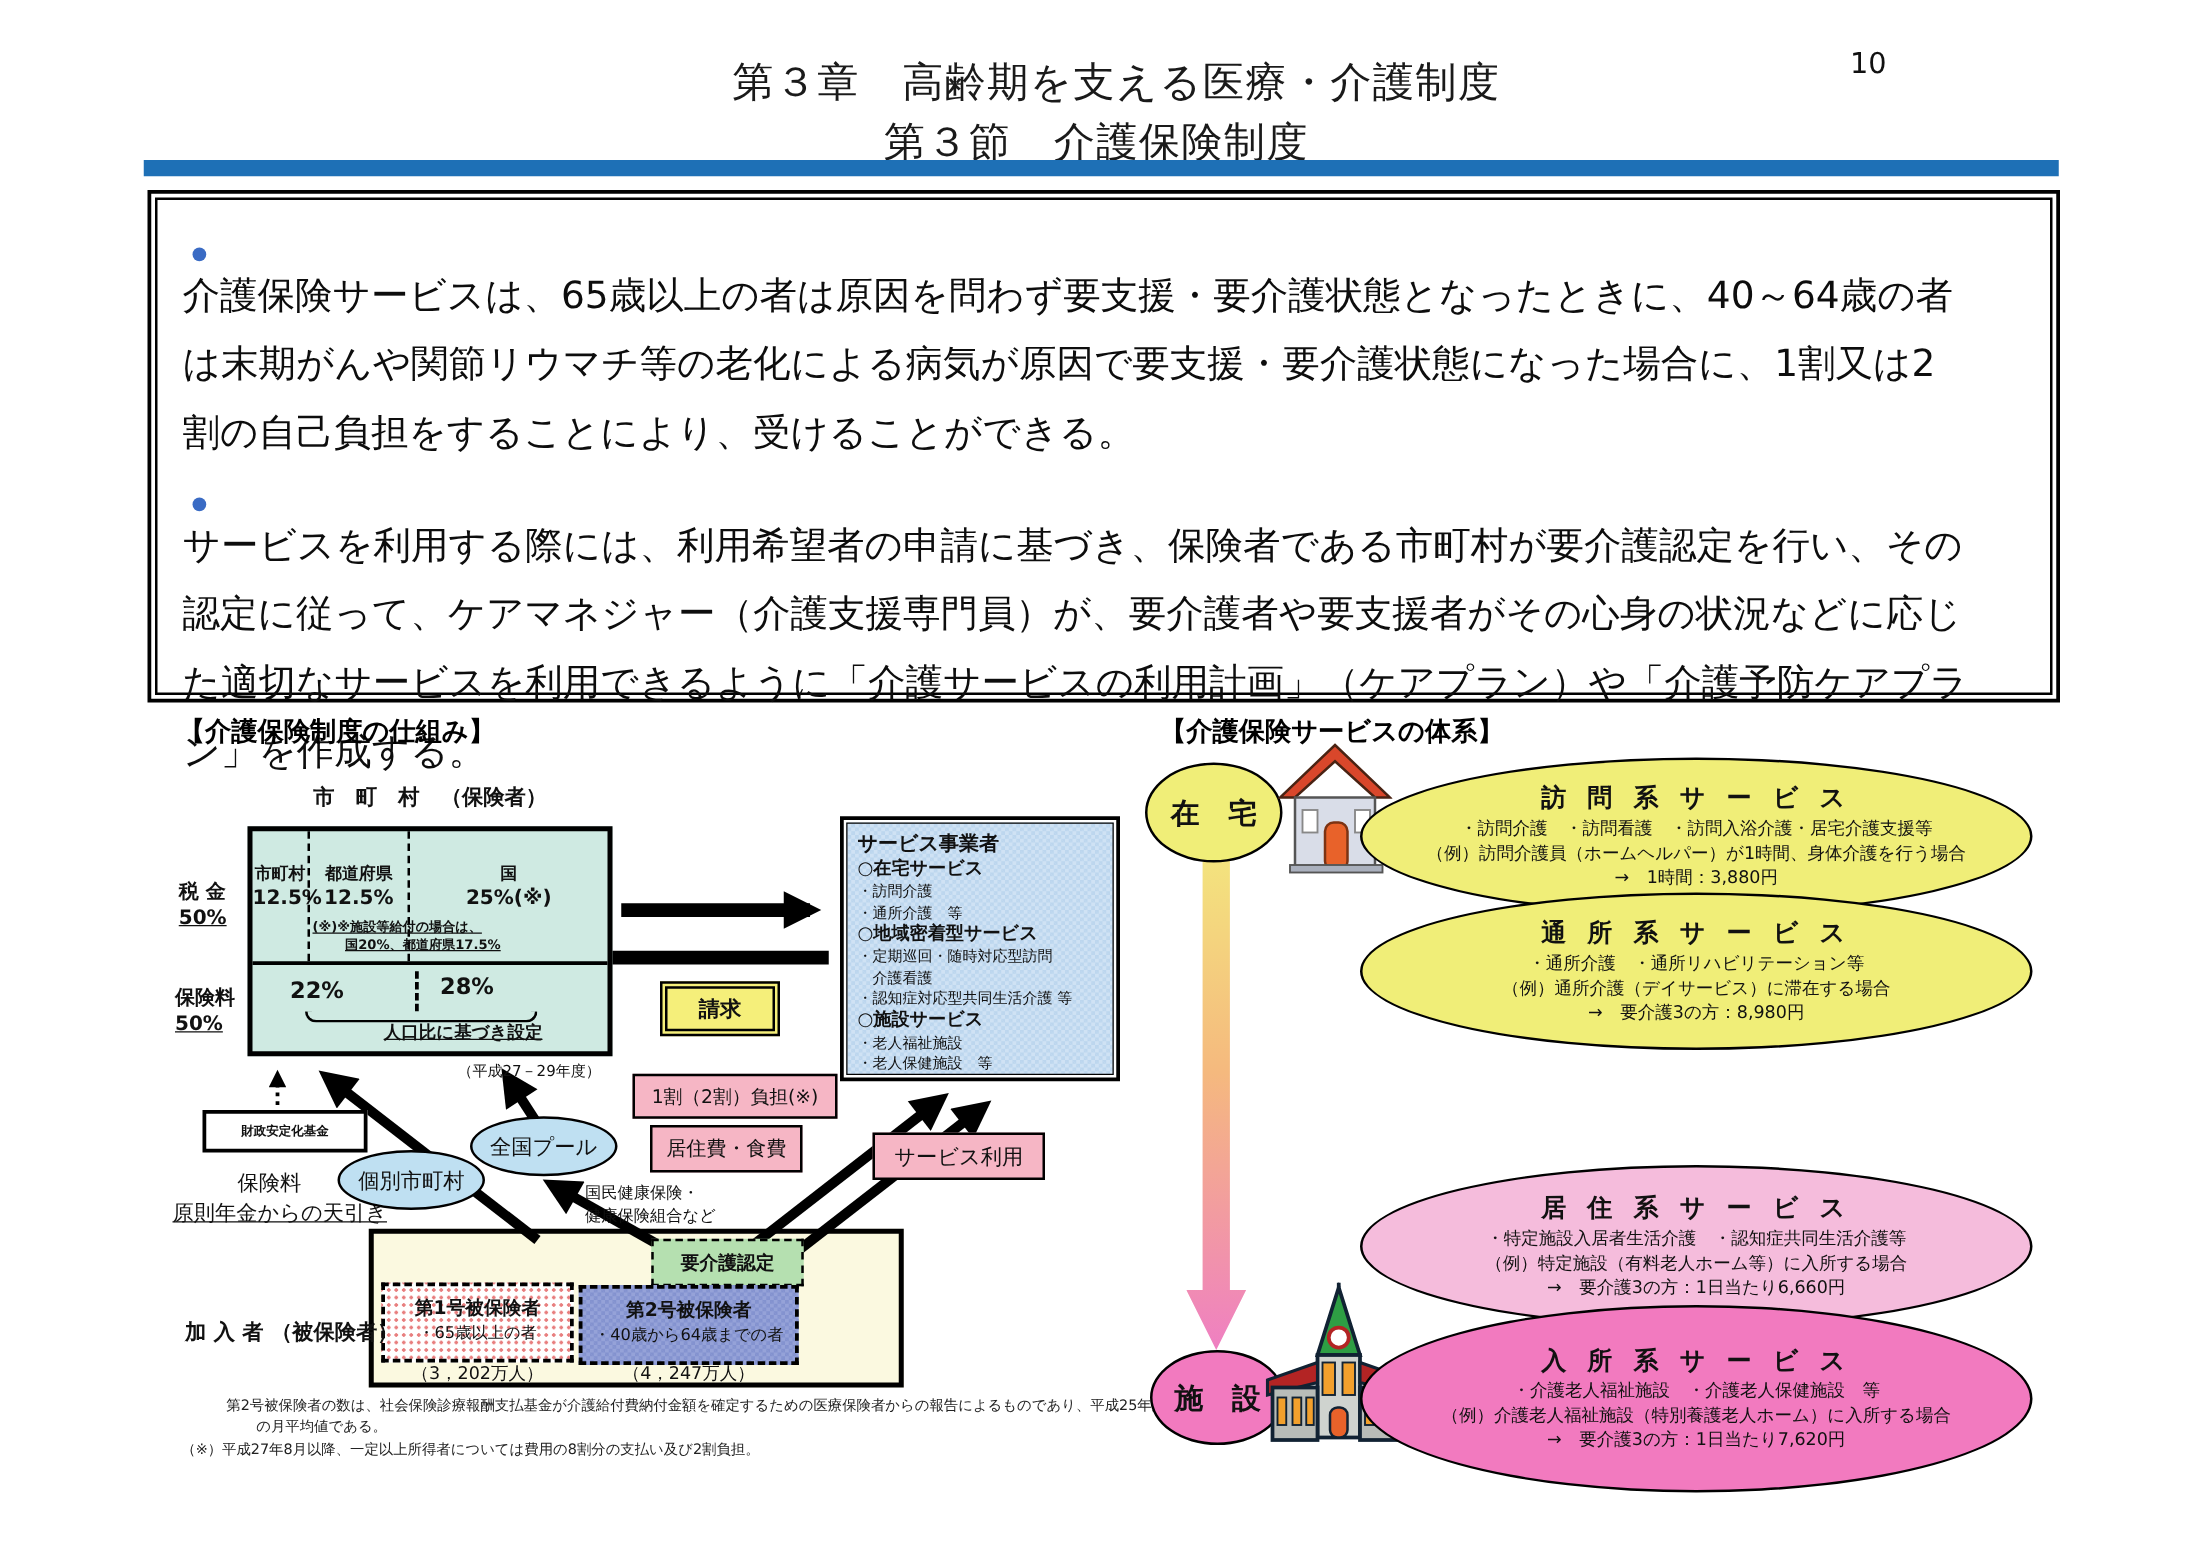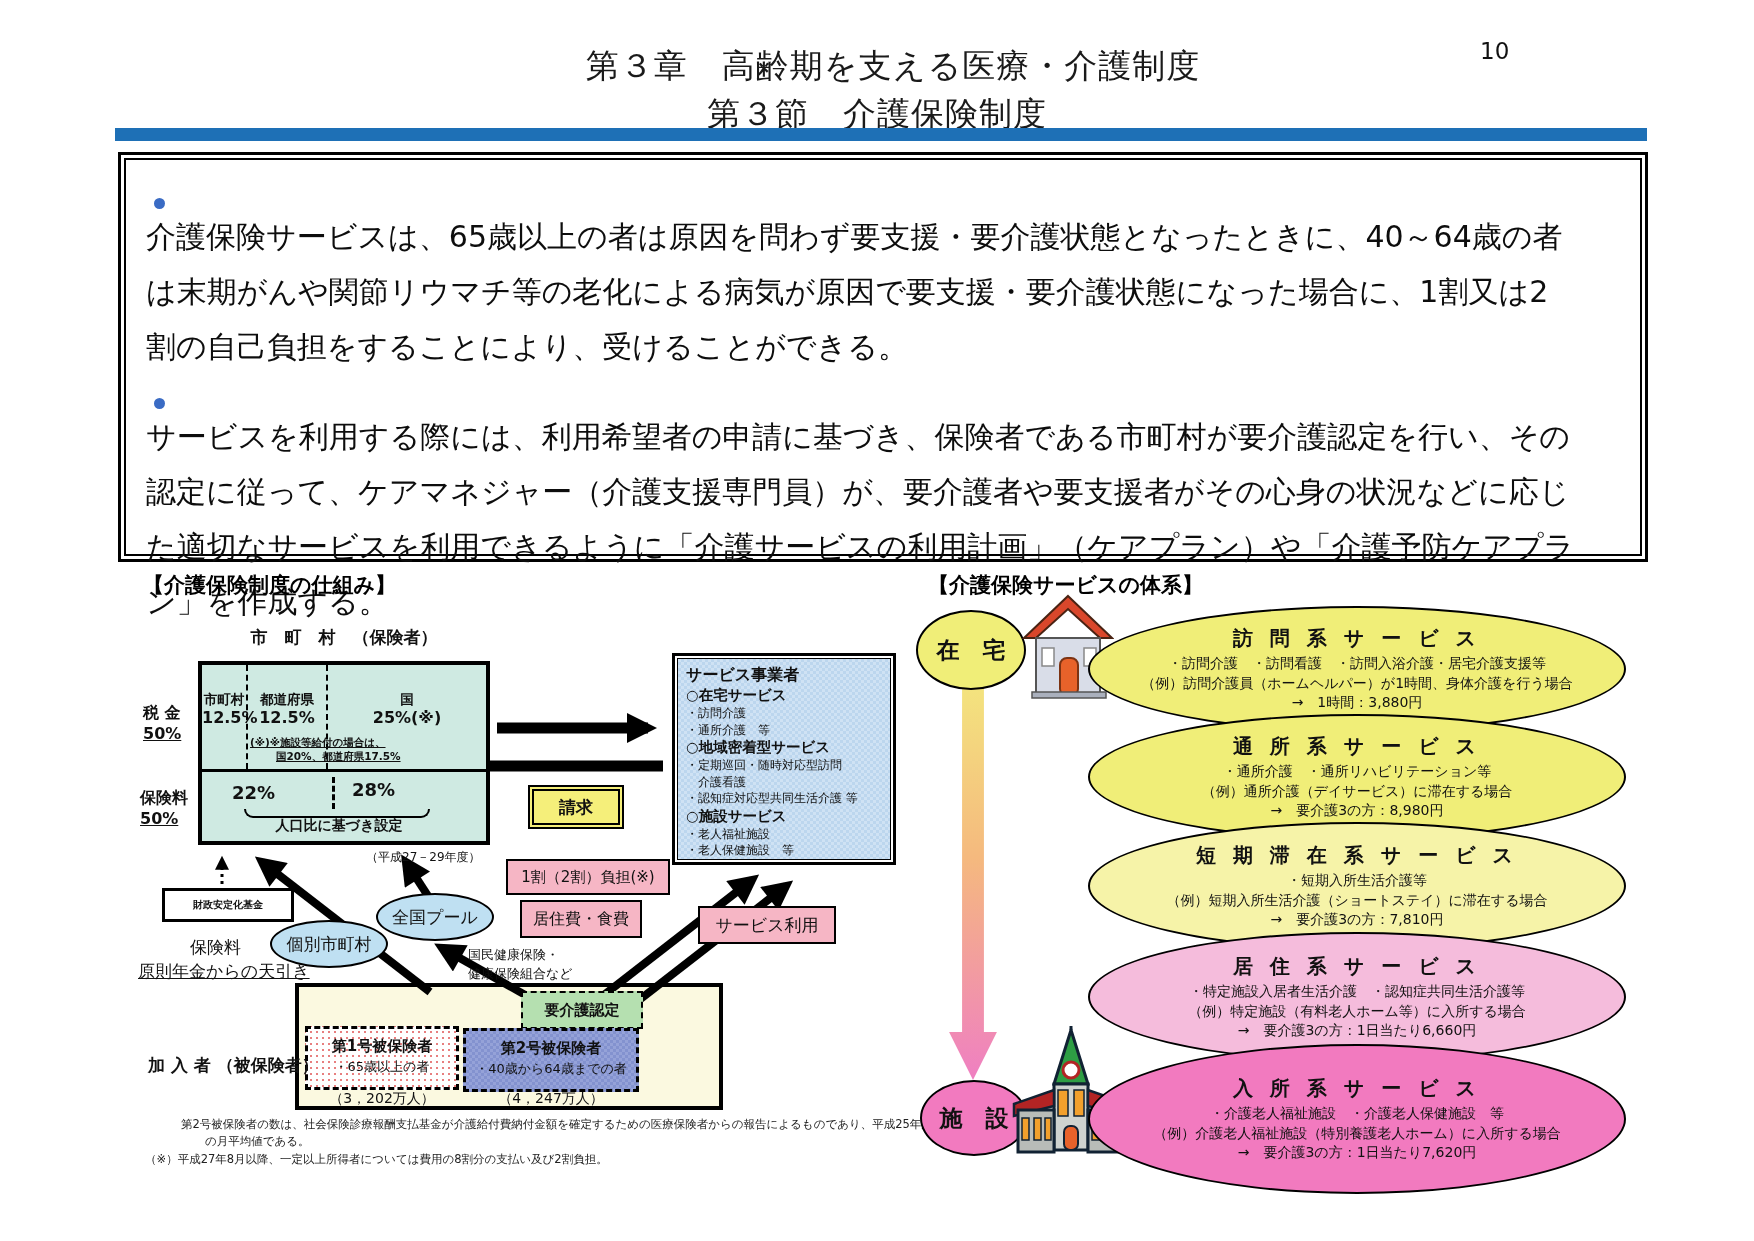--- a/index.html
+++ b/index.html
@@ -30,21 +30,21 @@
   .tc1{width:46px;border-right:2px dashed #000;}
   .tc2{width:80px;border-right:2px dashed #000;}
   .tc3{flex:1;}
   .fac-note{position:absolute;left:48px;top:70px;width:234px;font-size:10.5px;font-weight:bold;line-height:1.35;}
   .fac-note div{text-decoration:underline;}
   .fac-note .fn2{padding-left:26px;}
   .pct22{position:absolute;left:30px;top:117px;font-size:18px;font-weight:bold;}
   .pct28{position:absolute;left:150px;top:114px;font-size:18px;font-weight:bold;}
   .dash2228{position:absolute;left:130px;top:112px;height:32px;border-left:3px dashed #000;}
   .brace{position:absolute;left:42px;top:144px;width:186px;height:9px;border:2px solid #000;border-top:none;border-radius:0 0 10px 10px;box-sizing:border-box;}
-  .pop-note{position:absolute;left:42px;top:152px;width:190px;text-align:center;font-size:14px;font-weight:bold;}
+  .pop-note{position:absolute;left:42px;top:152px;width:190px;text-align:right;font-size:14px;font-weight:bold;text-decoration:underline;}
   .side-label{position:absolute;font-weight:bold;font-size:16px;line-height:1.3;}
   .tax-label{left:143px;top:703px;} .prem-label{left:140px;top:788px;}
   .side-label .u{text-decoration:underline;}
   .period-note{position:absolute;left:366px;top:849px;font-size:12px;}
   .fund-box{position:absolute;left:162px;top:888px;width:132px;height:34px;border:3px solid #000;background:#fff;
             display:flex;align-items:center;justify-content:center;font-weight:bold;font-size:10px;box-sizing:border-box;}
   .prem-deduct{position:absolute;left:138px;top:936px;font-size:17px;line-height:1.4;}
   .prem-deduct .p1{padding-left:52px;}
   .prem-deduct .p2{text-decoration:underline;}
   .oval{position:absolute;border:2px solid #000;border-radius:50%;background:#bfe0f2;
@@ -298,26 +298,20 @@
     <div class="svc-line">・訪問介護　・訪問看護　・訪問入浴介護・居宅介護支援等</div>
     <div class="svc-line">（例）訪問介護員（ホームヘルパー）が1時間、身体介護を行う場合</div>
     <div class="svc-line">→　1時間：3,880円</div>
   </div>
   <div class="svc svc1">
     <div class="svc-title">通 所 系 サ ー ビ ス</div>
     <div class="svc-line">・通所介護　・通所リハビリテーション等</div>
     <div class="svc-line">（例）通所介護（デイサービス）に滞在する場合</div>
     <div class="svc-line">→　要介護3の方：8,980円</div>
   </div>
-  <div class="svc svc2">
-    <div class="svc-title">短 期 滞 在 系 サ ー ビ ス</div>
-    <div class="svc-line">・短期入所生活介護等</div>
-    <div class="svc-line">（例）短期入所生活介護（ショートステイ）に滞在する場合</div>
-    <div class="svc-line">→　要介護3の方：7,810円</div>
-  </div>
   <div class="svc svc3">
     <div class="svc-title">居 住 系 サ ー ビ ス</div>
     <div class="svc-line">・特定施設入居者生活介護　・認知症共同生活介護等</div>
     <div class="svc-line">（例）特定施設（有料老人ホーム等）に入所する場合</div>
     <div class="svc-line">→　要介護3の方：1日当たり6,660円</div>
   </div>
   <div class="svc svc4">
     <div class="svc-title">入 所 系 サ ー ビ ス</div>
     <div class="svc-line">・介護老人福祉施設　・介護老人保健施設　等</div>
     <div class="svc-line">（例）介護老人福祉施設（特別養護老人ホーム）に入所する場合</div>

